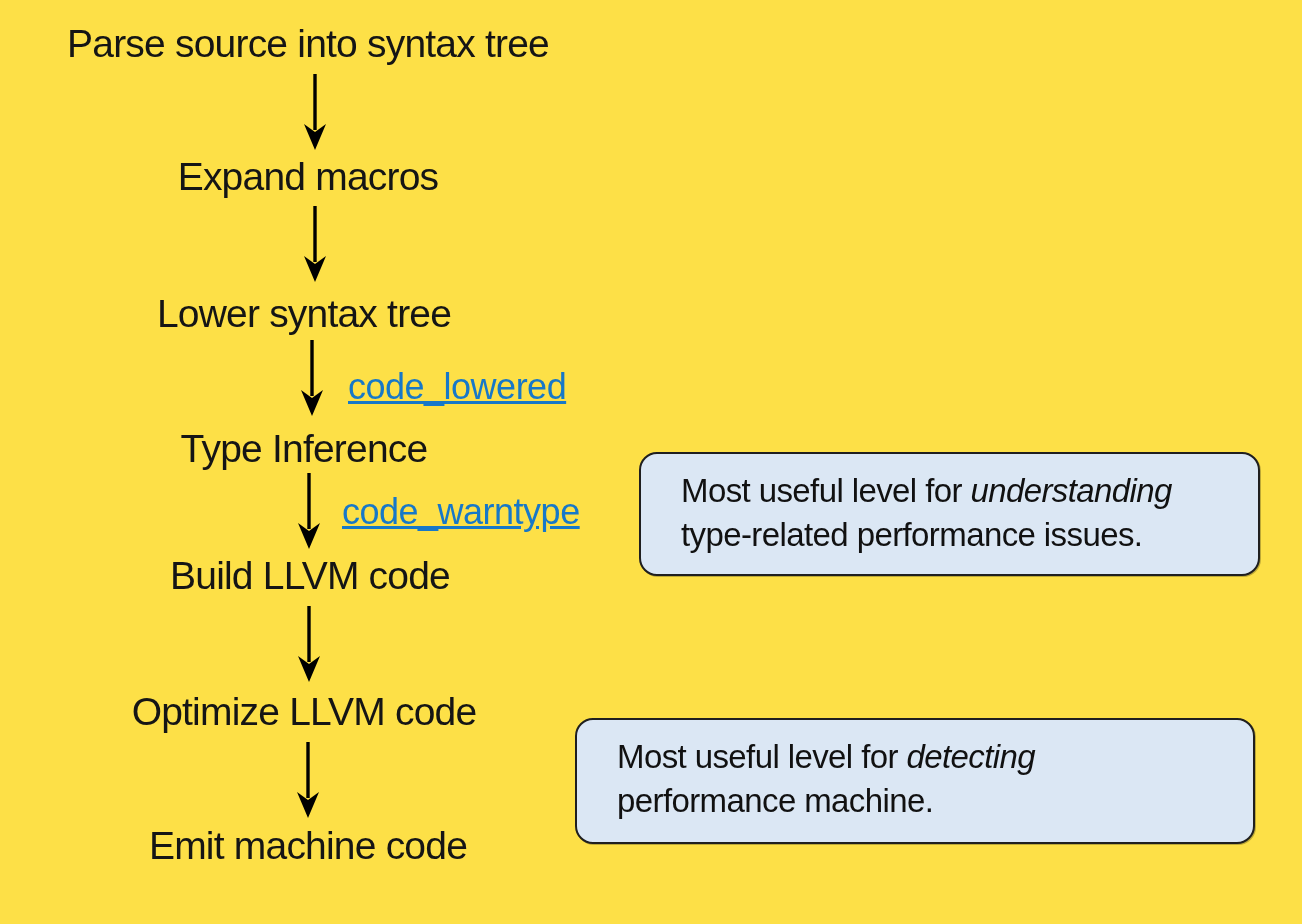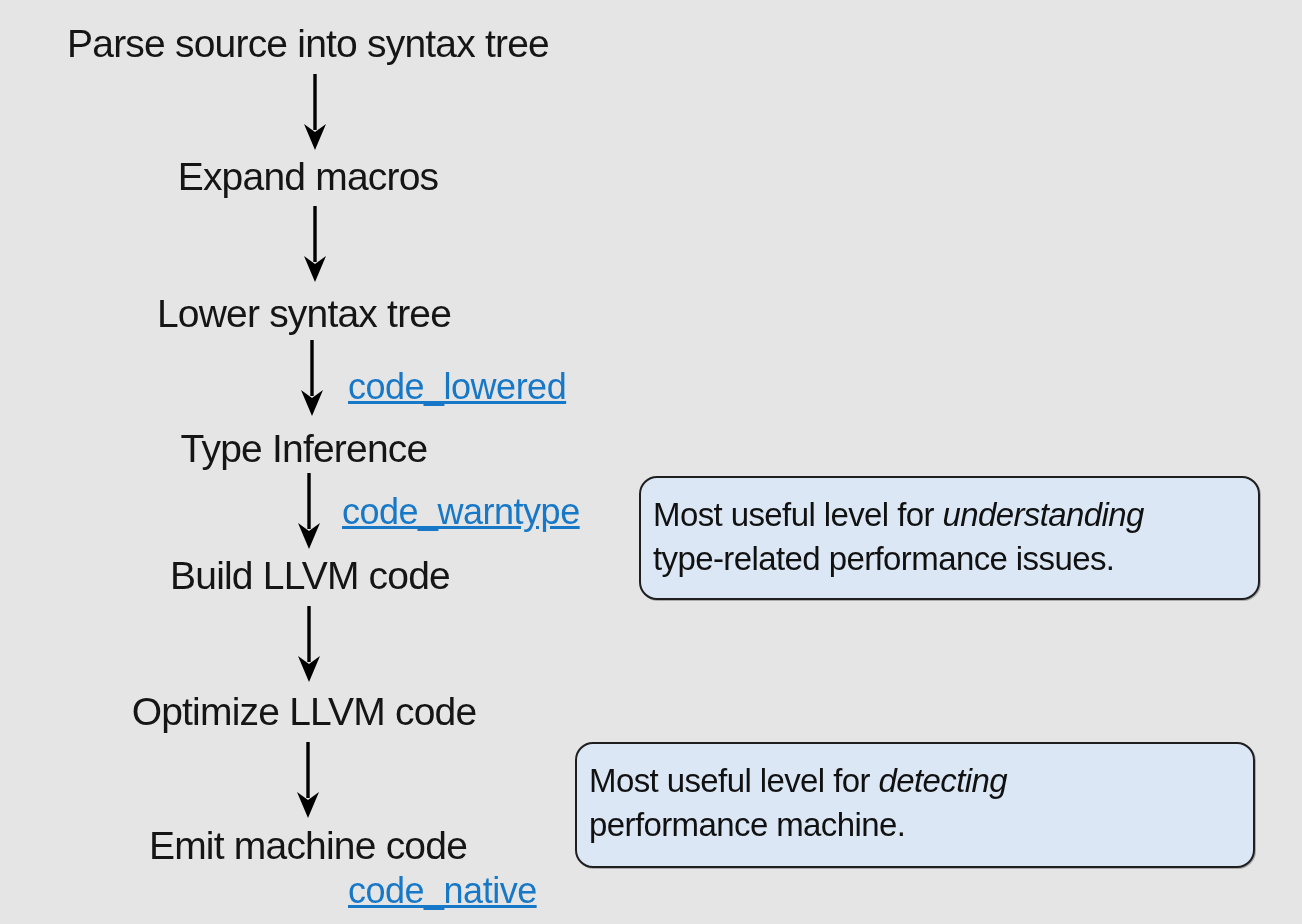--- a/index.html
+++ b/index.html
@@ -6,21 +6,21 @@
     --blue: #1778c8;
     --ink: #151515;
     --callout-fill: #dbe7f4;
     --callout-border: #1f1f1f;
   }
   html, body { margin: 0; padding: 0; background: #ffffff; }
   .canvas {
     position: relative;
     width: 1302px;
     height: 924px;
-    background: #e5e5e5;
+    background: #fde047;
     overflow: hidden;
     font-family: "Liberation Sans", sans-serif;
   }
   .stage {
     position: absolute;
     transform: translateX(-50%);
     white-space: nowrap;
     font-size: 39px;
     line-height: 44px;
     letter-spacing: -0.8px;
@@ -41,27 +41,26 @@
     letter-spacing: -0.5px;
     color: var(--blue);
     text-decoration: underline;
   }
   .callout {
     position: absolute;
     box-sizing: border-box;
     background: var(--callout-fill);
     border: 2px solid var(--callout-border);
     border-radius: 18px;
-    padding: 15px 12px;
+    padding: 15px 40px;
     font-size: 33px;
     line-height: 44px;
     letter-spacing: -0.6px;
     color: #111111;
     box-shadow: 1px 1px 0 rgba(0,0,0,0.25);
-    margin-top: 24px;
   }
   .callout em { font-style: italic; }
   
   #stage-0 { left: 308px; top: 22px; }
   #stage-1 { left: 308px; top: 155px; }
   #stage-2 { left: 304px; top: 292px; }
   #stage-3 { left: 304px; top: 427px; }
   #stage-4 { left: 310px; top: 554px; }
   #stage-5 { left: 304px; top: 690px; }
   #stage-6 { left: 308px; top: 824px; }
@@ -111,21 +110,20 @@
     <line x1="15" y1="0" x2="15" y2="56"></line>
       <polygon points="15,76 4,50 15,58 26,50"></polygon>
   </svg>
   <svg class="arrow" id="arrow-5" viewBox="0 0 30 76">
     <line x1="15" y1="0" x2="15" y2="56"></line>
       <polygon points="15,76 4,50 15,58 26,50"></polygon>
   </svg>
 
   <div class="code-label" id="code-0">code_lowered</div>
   <div class="code-label" id="code-1">code_warntype</div>
-  <div class="code-label" id="code-3">code_native</div>
 
   <div class="callout" id="callout-0">
     <span>Most useful level for </span><em>understanding</em><br>
     <span>type-related performance issues.</span>
   </div>
   <div class="callout" id="callout-1">
     <span>Most useful level for </span><em>detecting</em><br>
     <span>performance machine.</span>
   </div>
 

